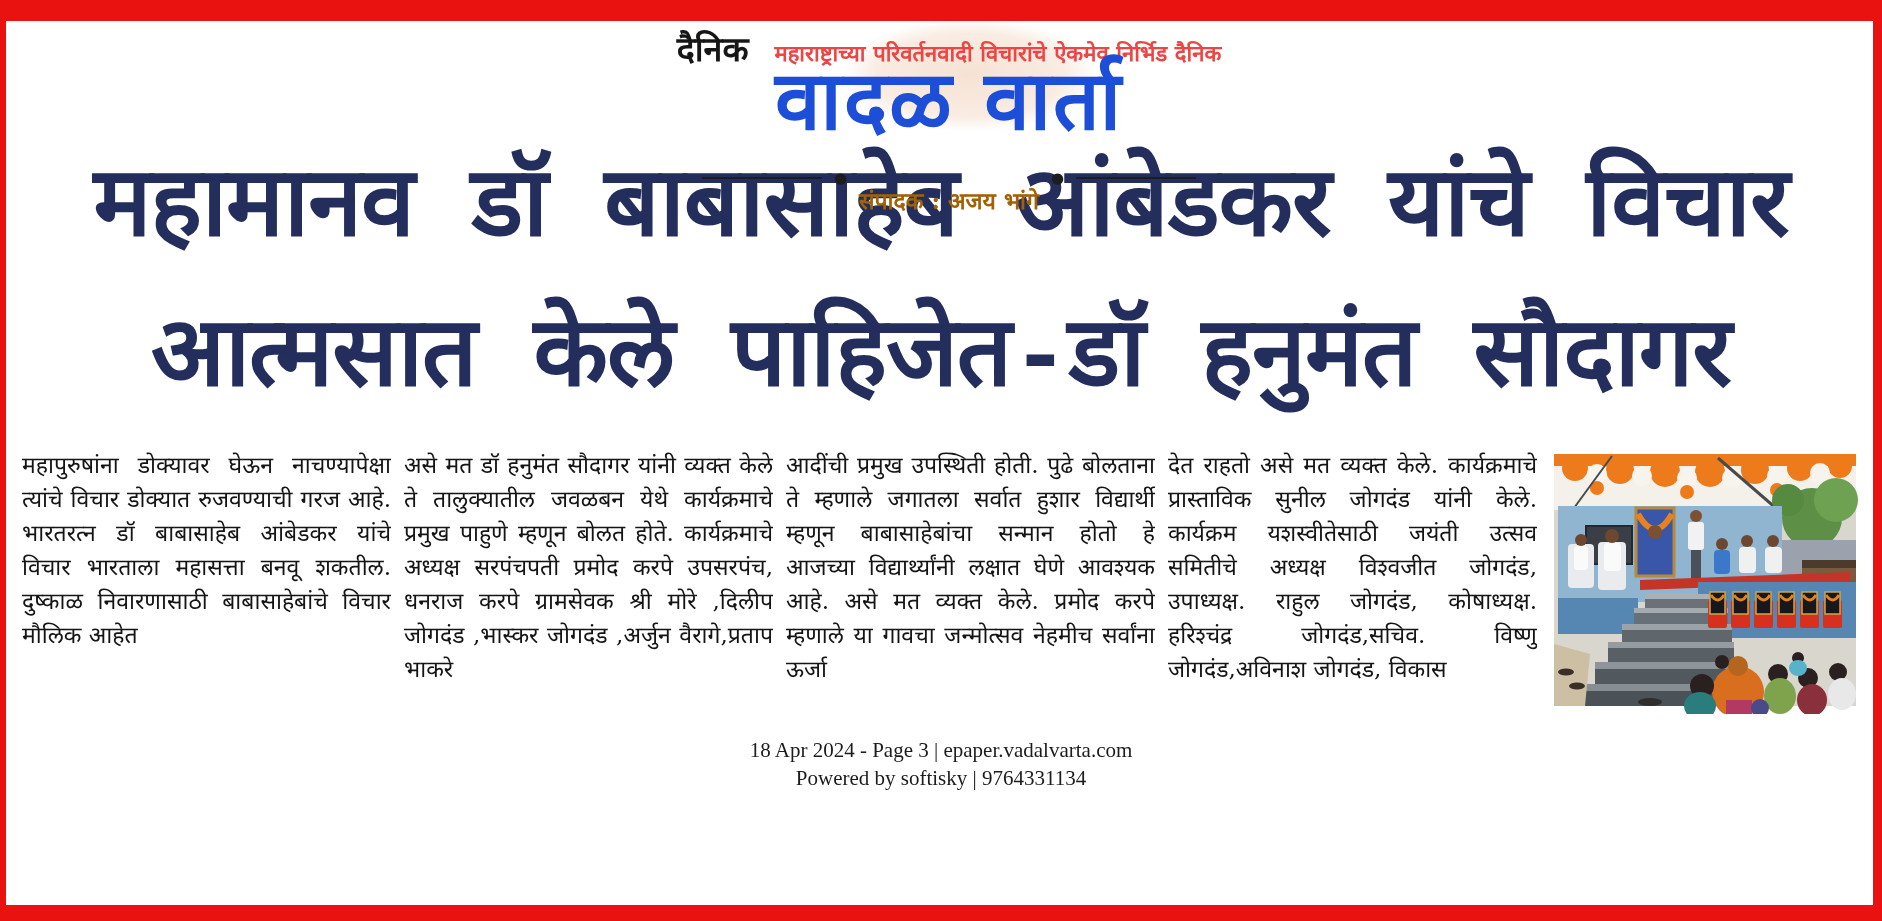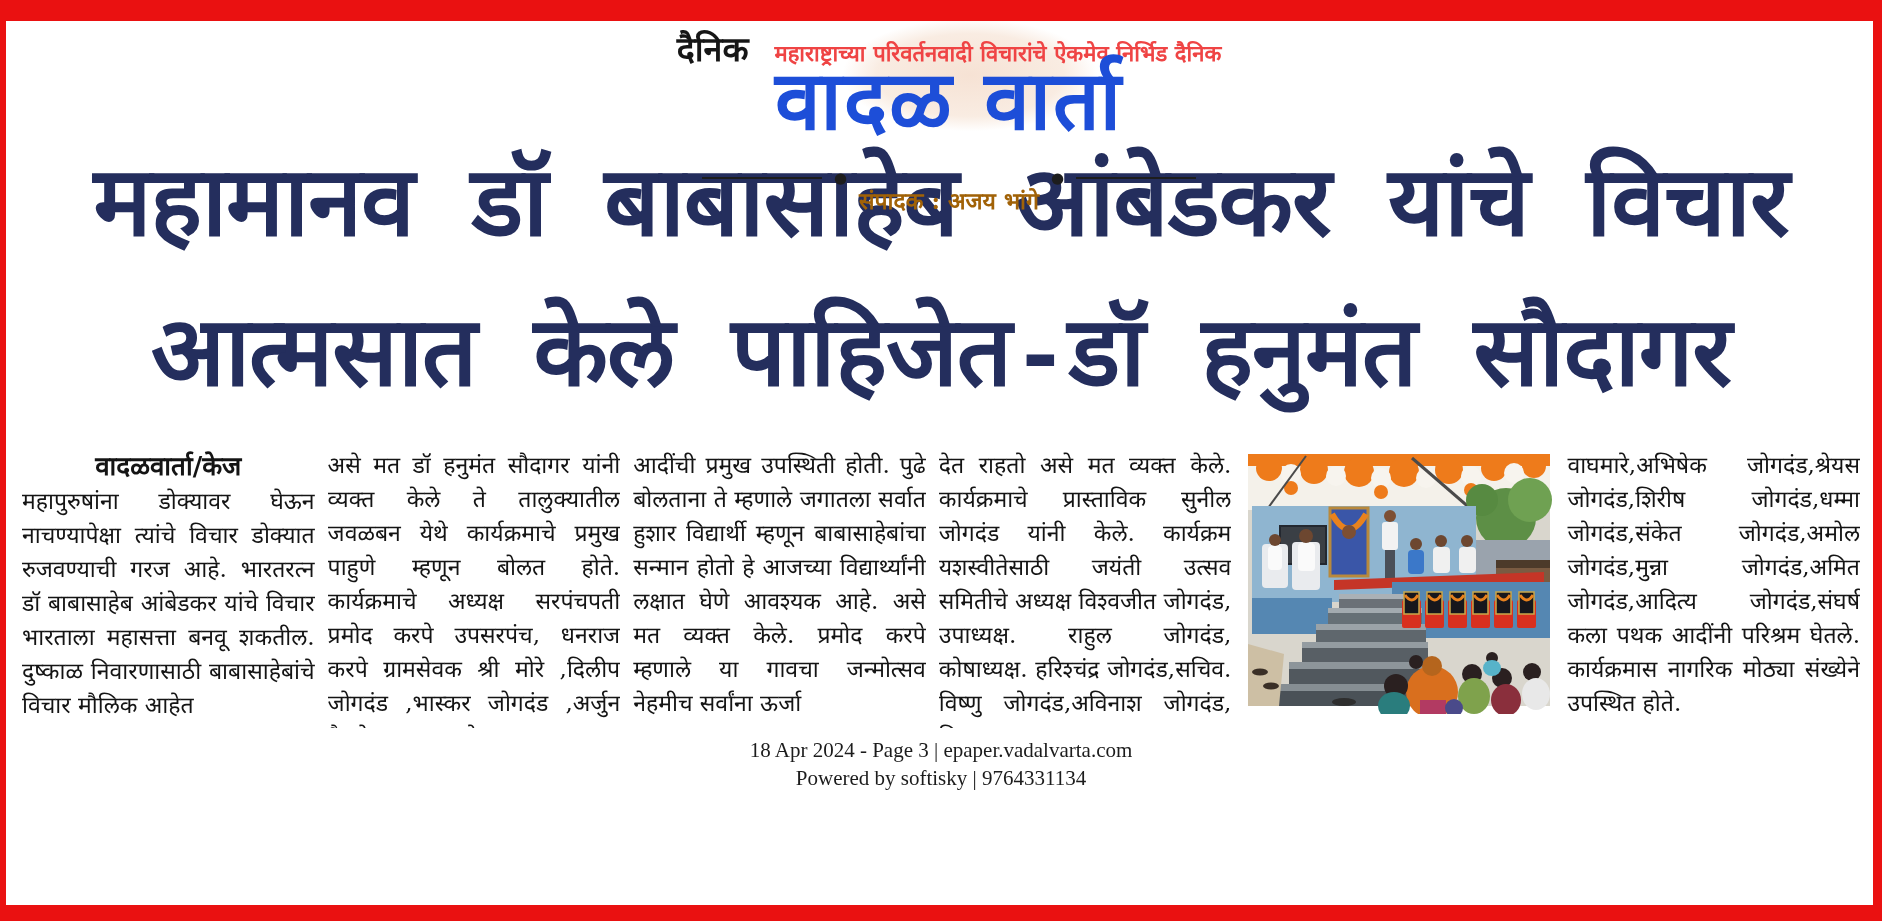--- a/index.html
+++ b/index.html
@@ -101,21 +101,20 @@
   </div>
 
   <div class="headline">
     <div>महामानव डॉ बाबासाहेब आंबेडकर यांचे विचार</div>
     <div>आत्मसात केले पाहिजेत-डॉ हनुमंत सौदागर</div>
   </div>
 
 
   <div class="body-grid">
     <div class="col">
-      <div class="byline">वादळवार्ता/केज</div>
       <span>महापुरुषांना डोक्यावर घेऊन नाचण्यापेक्षा त्यांचे विचार डोक्यात रुजवण्याची गरज आहे. भारतरत्न डॉ बाबासाहेब आंबेडकर यांचे विचार भारताला महासत्ता बनवू शकतील. दुष्काळ निवारणासाठी बाबासाहेबांचे विचार मौलिक आहेत</span>
     </div>
     <div class="col">
       <span>असे मत डॉ हनुमंत सौदागर यांनी व्यक्त केले ते तालुक्यातील जवळबन येथे कार्यक्रमाचे प्रमुख पाहुणे म्हणून बोलत होते. कार्यक्रमाचे अध्यक्ष सरपंचपती प्रमोद करपे उपसरपंच, धनराज करपे ग्रामसेवक श्री मोरे ,दिलीप जोगदंड ,भास्कर जोगदंड ,अर्जुन वैरागे,प्रताप भाकरे</span>
     </div>
     <div class="col">
       <span>आदींची प्रमुख उपस्थिती होती. पुढे बोलताना ते म्हणाले जगातला सर्वात हुशार विद्यार्थी म्हणून बाबासाहेबांचा सन्मान होतो हे आजच्या विद्यार्थ्यांनी लक्षात घेणे आवश्यक आहे. असे मत व्यक्त केले. प्रमोद करपे म्हणाले या गावचा जन्मोत्सव नेहमीच सर्वांना ऊर्जा</span>
     </div>
     <div class="col">
       <span>देत राहतो असे मत व्यक्त केले. कार्यक्रमाचे प्रास्ताविक सुनील जोगदंड यांनी केले. कार्यक्रम यशस्वीतेसाठी जयंती उत्सव समितीचे अध्यक्ष विश्वजीत जोगदंड, उपाध्यक्ष. राहुल जोगदंड, कोषाध्यक्ष. हरिश्चंद्र जोगदंड,सचिव. विष्णु जोगदंड,अविनाश जोगदंड, विकास</span>
@@ -268,23 +267,20 @@
           <circle cx="288" cy="224" r="9" fill="#2a2020"></circle>
           <ellipse cx="292" cy="246" rx="14" ry="16" fill="#e8e8e8"></ellipse>
           <circle cx="210" cy="260" r="9" fill="#4a4a8a"></circle>
           <circle cx="172" cy="214" r="7" fill="#2a2020"></circle>
           <circle cx="248" cy="210" r="6" fill="#2a2020"></circle>
           <ellipse cx="248" cy="220" rx="9" ry="8" fill="#57b3c9"></ellipse>
         </g>
       </svg>
     </div>
 
-    <div class="col">
-      <span>वाघमारे,अभिषेक जोगदंड,श्रेयस जोगदंड,शिरीष जोगदंड,धम्मा जोगदंड,संकेत जोगदंड,अमोल जोगदंड,मुन्ना जोगदंड,अमित जोगदंड,आदित्य जोगदंड,संघर्ष कला पथक आदींनी परिश्रम घेतले. कार्यक्रमास नागरिक मोठ्या संख्येने उपस्थित होते.</span>
-    </div>
   </div>
 
   <div class="footer">
     <div class="footer-line">18 Apr 2024 - Page 3 | epaper.vadalvarta.com</div>
     <div class="footer-line">Powered by softisky | 9764331134</div>
   </div>
 
 </div>
 
 </body></html>

